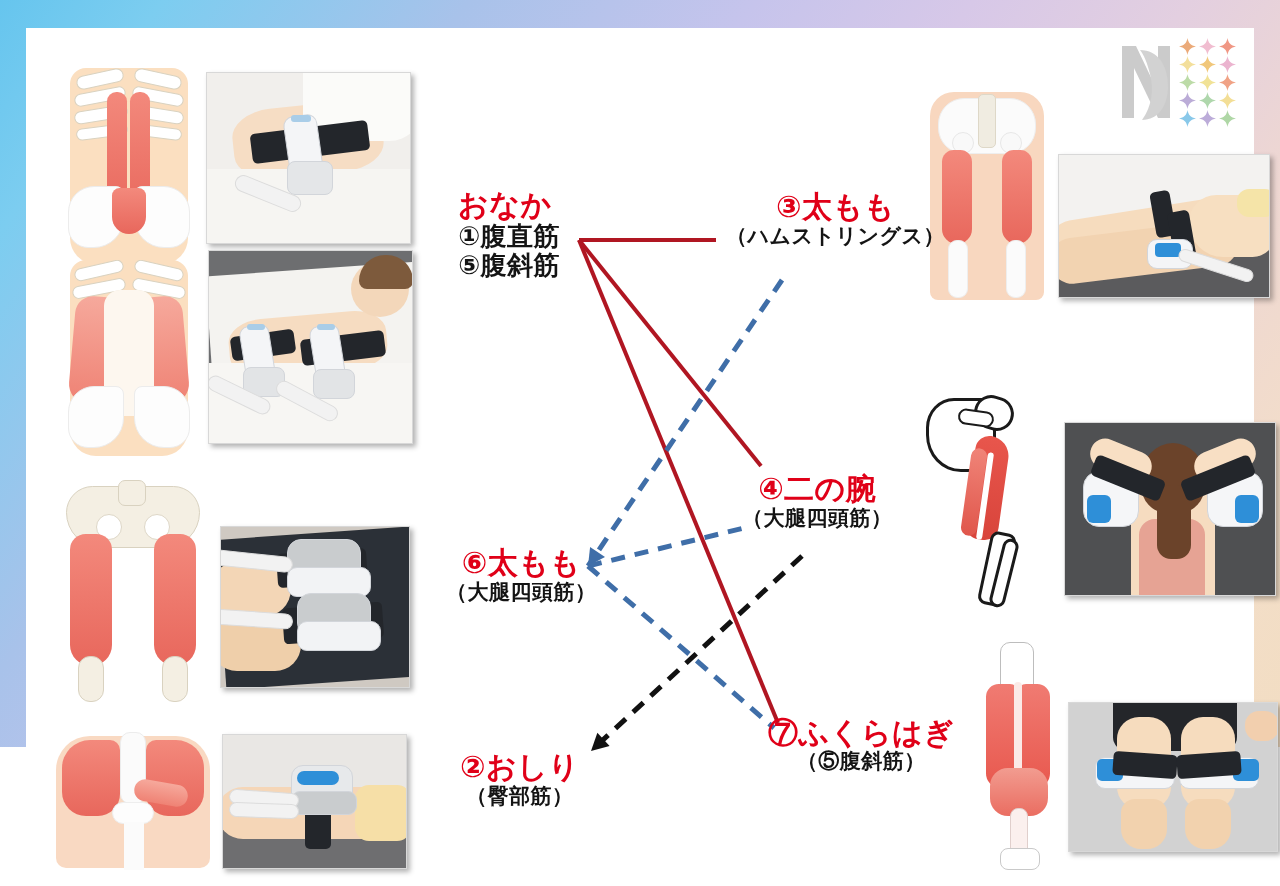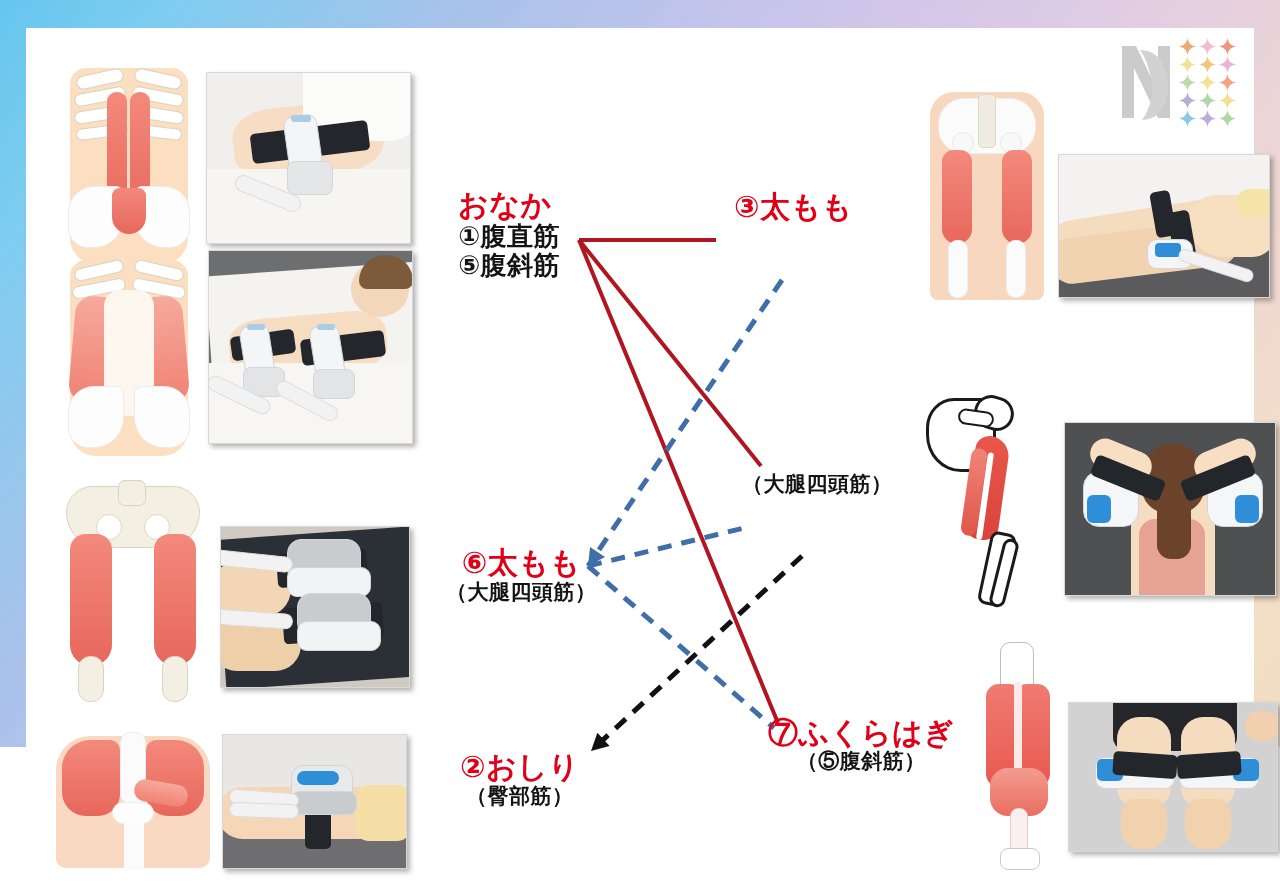--- a/index.html
+++ b/index.html
@@ -317,25 +317,27 @@
           <polygon points="565,723 583.5932739052731,718.0714945994258 571.3764278911382,704.8522407072081" fill="#111111"></polygon>
         </g>
     </svg>
 
     <div class="label" style="left:432px;top:160px;">
       <div class="main">おなか</div>
       <div class="line2">①腹直筋</div>
       <div class="line2">⑤腹斜筋</div>
     </div>
 
-    <div class="label center" style="left:700px;top:162px;margin-left:8px;">
+    <div class="label center" style="left:700px;top:162px;">
       <div class="main">③太もも</div>
+      <div class="sub">（ハムストリングス）</div>
     </div>
 
     <div class="label center" style="left:716px;top:444px;">
+      <div class="main">④二の腕</div>
       <div class="sub">（大腿四頭筋）</div>
     </div>
 
     <div class="label center" style="left:434px;top:722px;">
       <div class="main">②おしり</div>
       <div class="sub">（臀部筋）</div>
     </div>
 
     <div class="label center" style="left:420px;top:518px;">
       <div class="main">⑥太もも</div>

